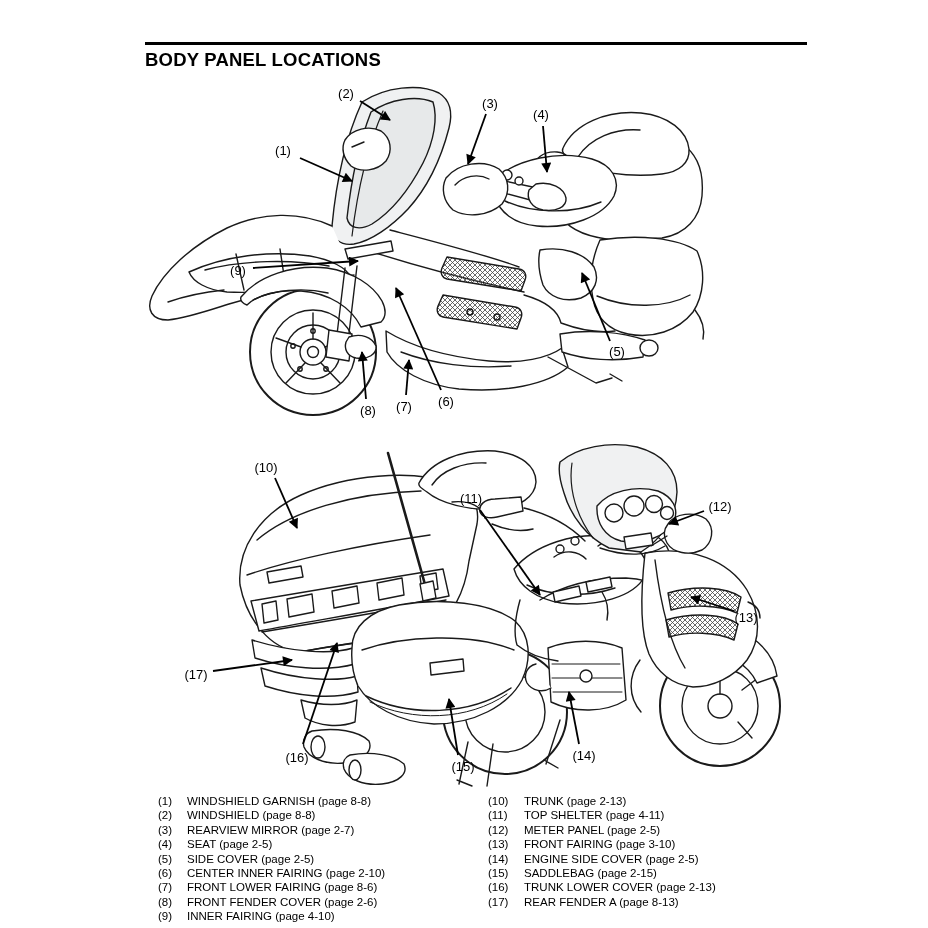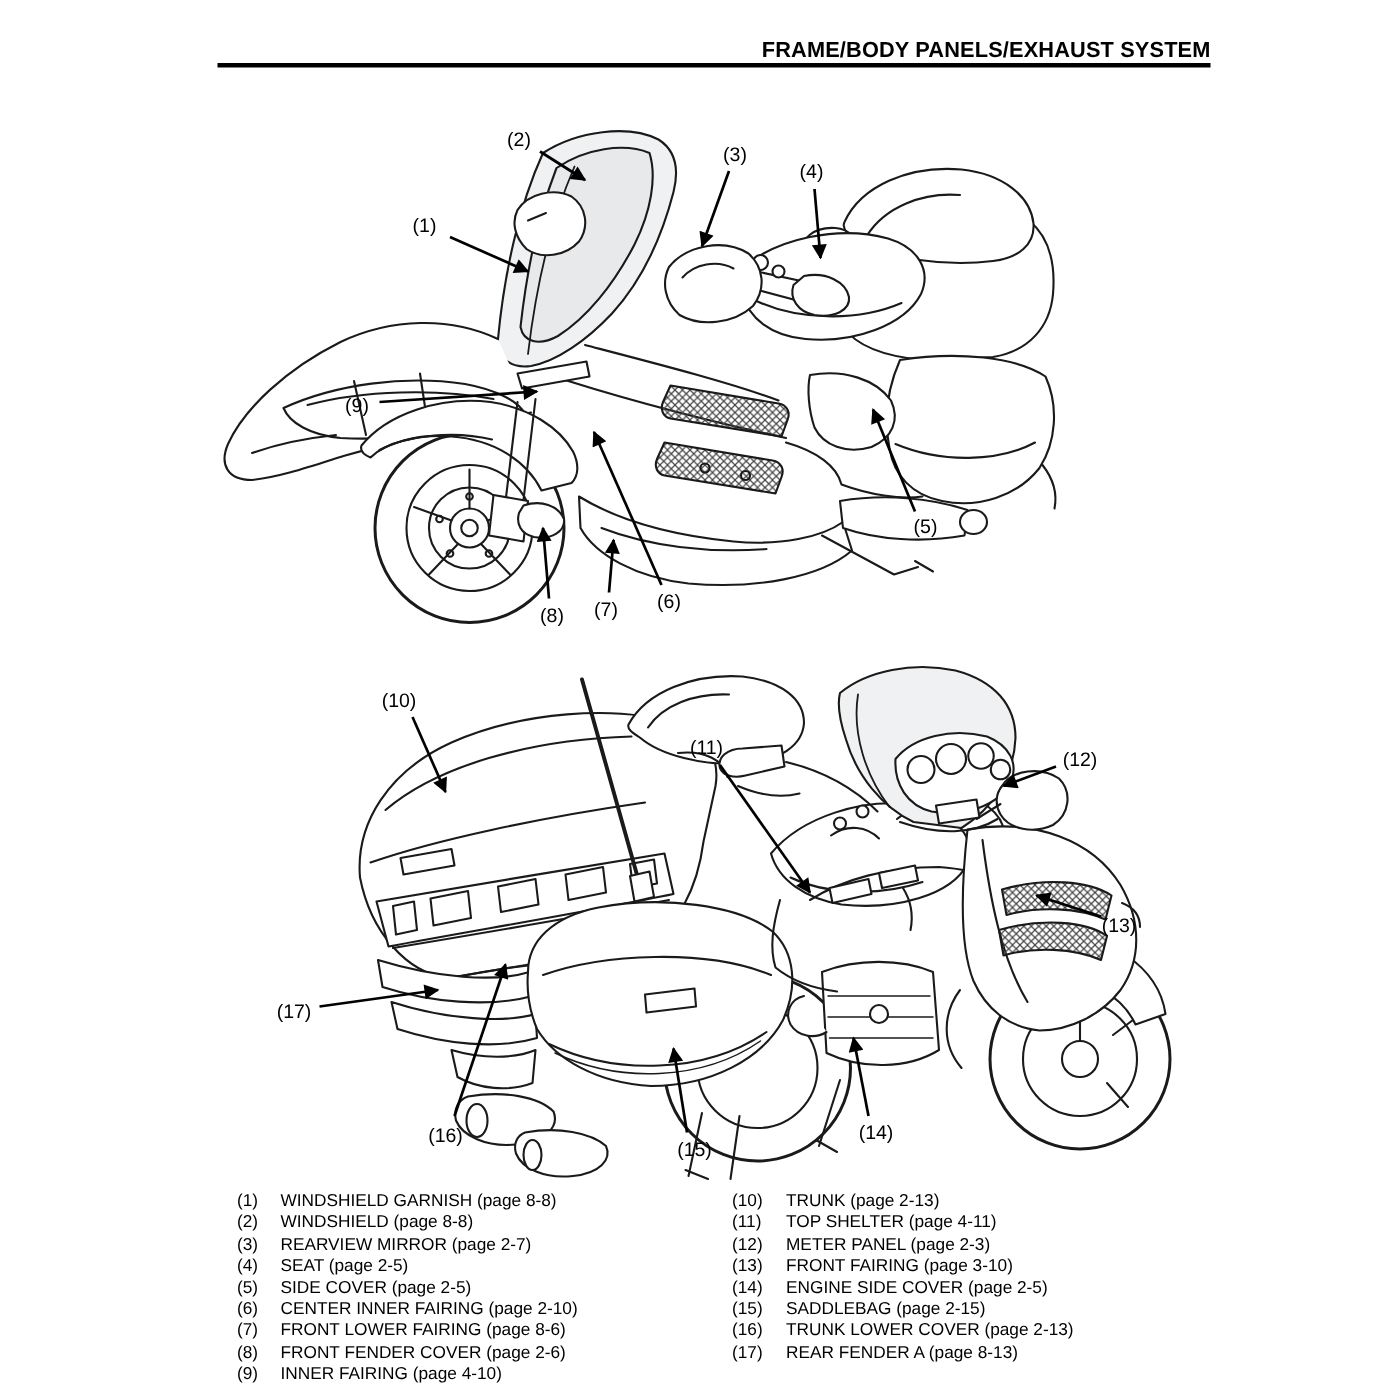--- a/index.html
+++ b/index.html
@@ -19,22 +19,22 @@
   .legend-row{display:flex;font-size:11.5px;line-height:14.4px;white-space:nowrap;}
   .legend-num{flex:none;}
   .legend-col.left .legend-num{width:29px;}
   .legend-col.right .legend-num{width:36px;}
 </style>
 </head>
 <body>
 
 <div class="page">
 
-  <span class="header-right">FRAME/BODY PANELS/EXHAUST SYSTEM</span>
   <div class="rule"></div>
+  <h1 class="page-title">BODY PANEL LOCATIONS</h1>
 
   <svg class="art" viewBox="0 0 928 928">
     <defs>
       <pattern id="mesh1" width="5" height="5" patternUnits="userSpaceOnUse">
         <path d="M0,5 L5,0 M0,0 L5,5" stroke="#444" stroke-width="0.8"></path>
       </pattern>
     </defs>
     <g stroke="#1a1a1a" stroke-width="1.4" fill="none" stroke-linejoin="round" stroke-linecap="round">
 
       <path d="M566,162 C560,185 558,205 562,218 C572,232 592,238 616,240 L662,238 C686,234 700,218 702,196 C704,172 697,156 686,147" fill="#fff"></path>
@@ -292,21 +292,21 @@
         <div class="legend-row">
           <span class="legend-num">(10)</span>
           <span>TRUNK (page 2-13)</span>
         </div>
         <div class="legend-row">
           <span class="legend-num">(11)</span>
           <span>TOP SHELTER (page 4-11)</span>
         </div>
         <div class="legend-row">
           <span class="legend-num">(12)</span>
-          <span>METER PANEL (page 2-3)</span>
+          <span>METER PANEL (page 2-5)</span>
         </div>
         <div class="legend-row">
           <span class="legend-num">(13)</span>
           <span>FRONT FAIRING (page 3-10)</span>
         </div>
         <div class="legend-row">
           <span class="legend-num">(14)</span>
           <span>ENGINE SIDE COVER (page 2-5)</span>
         </div>
         <div class="legend-row">

